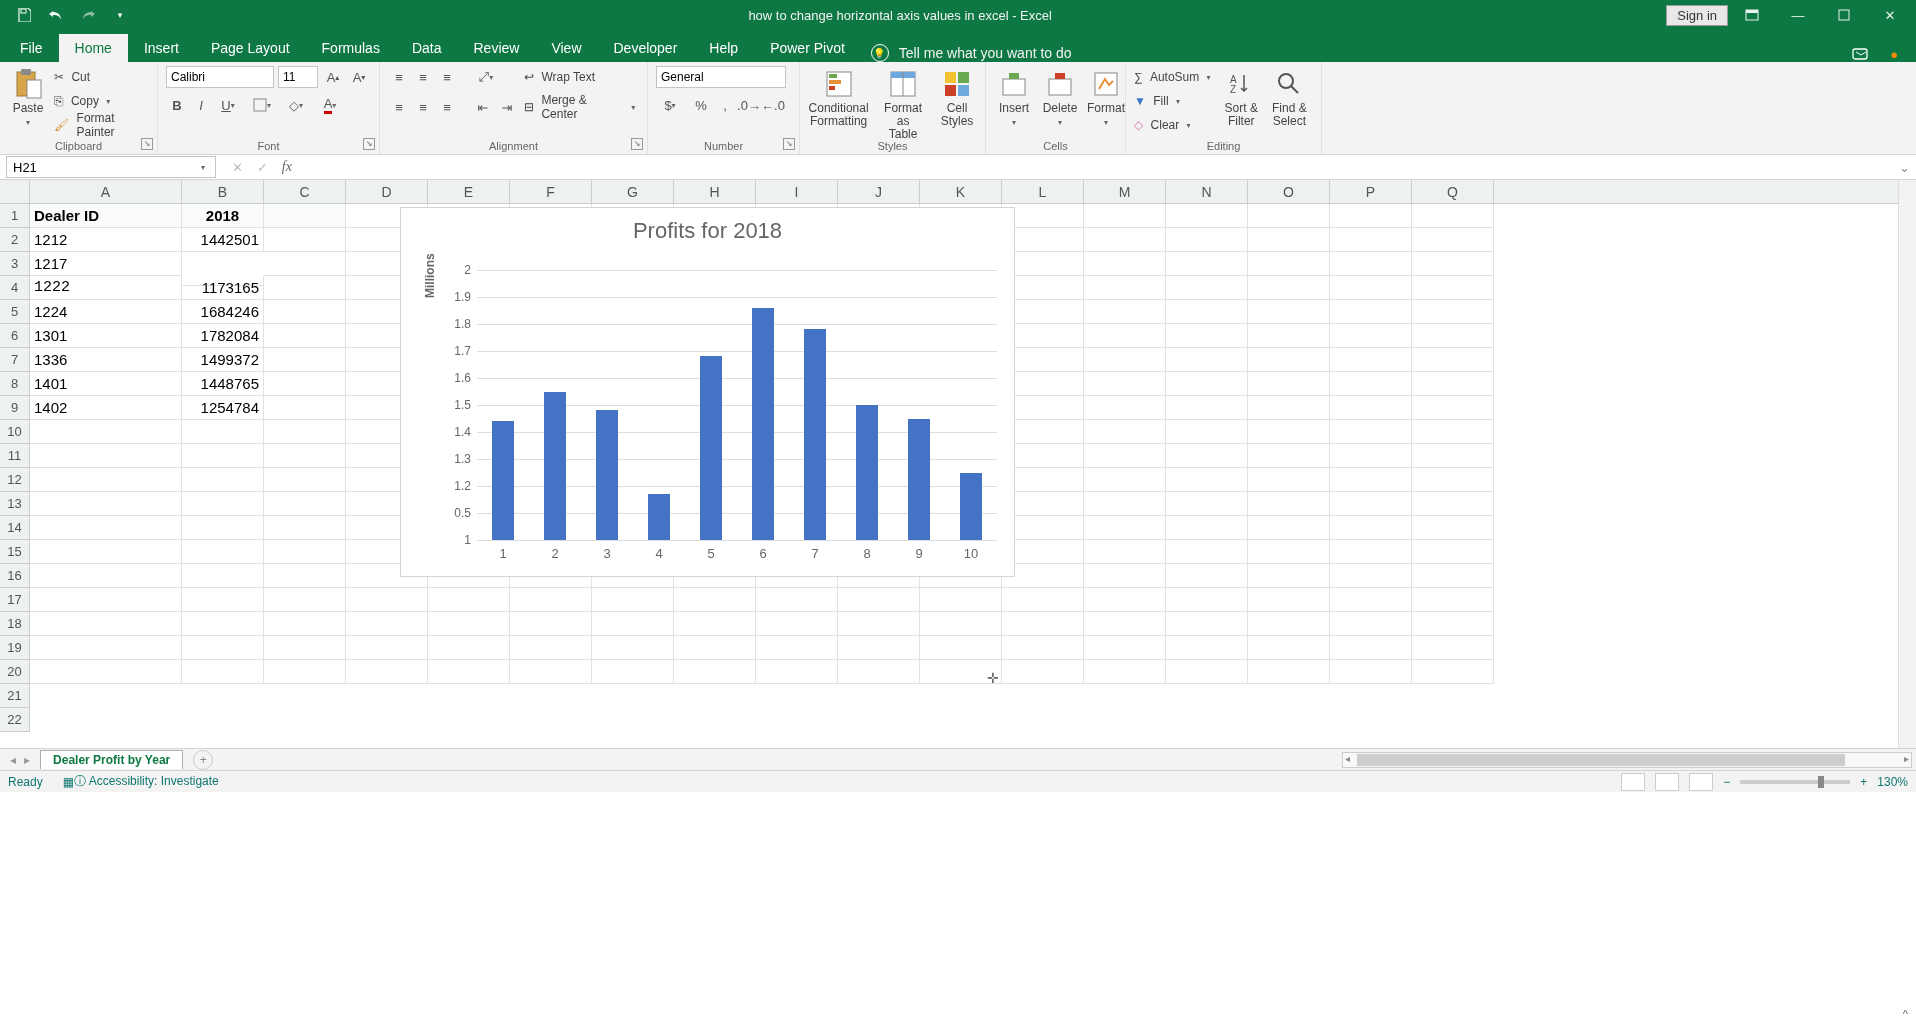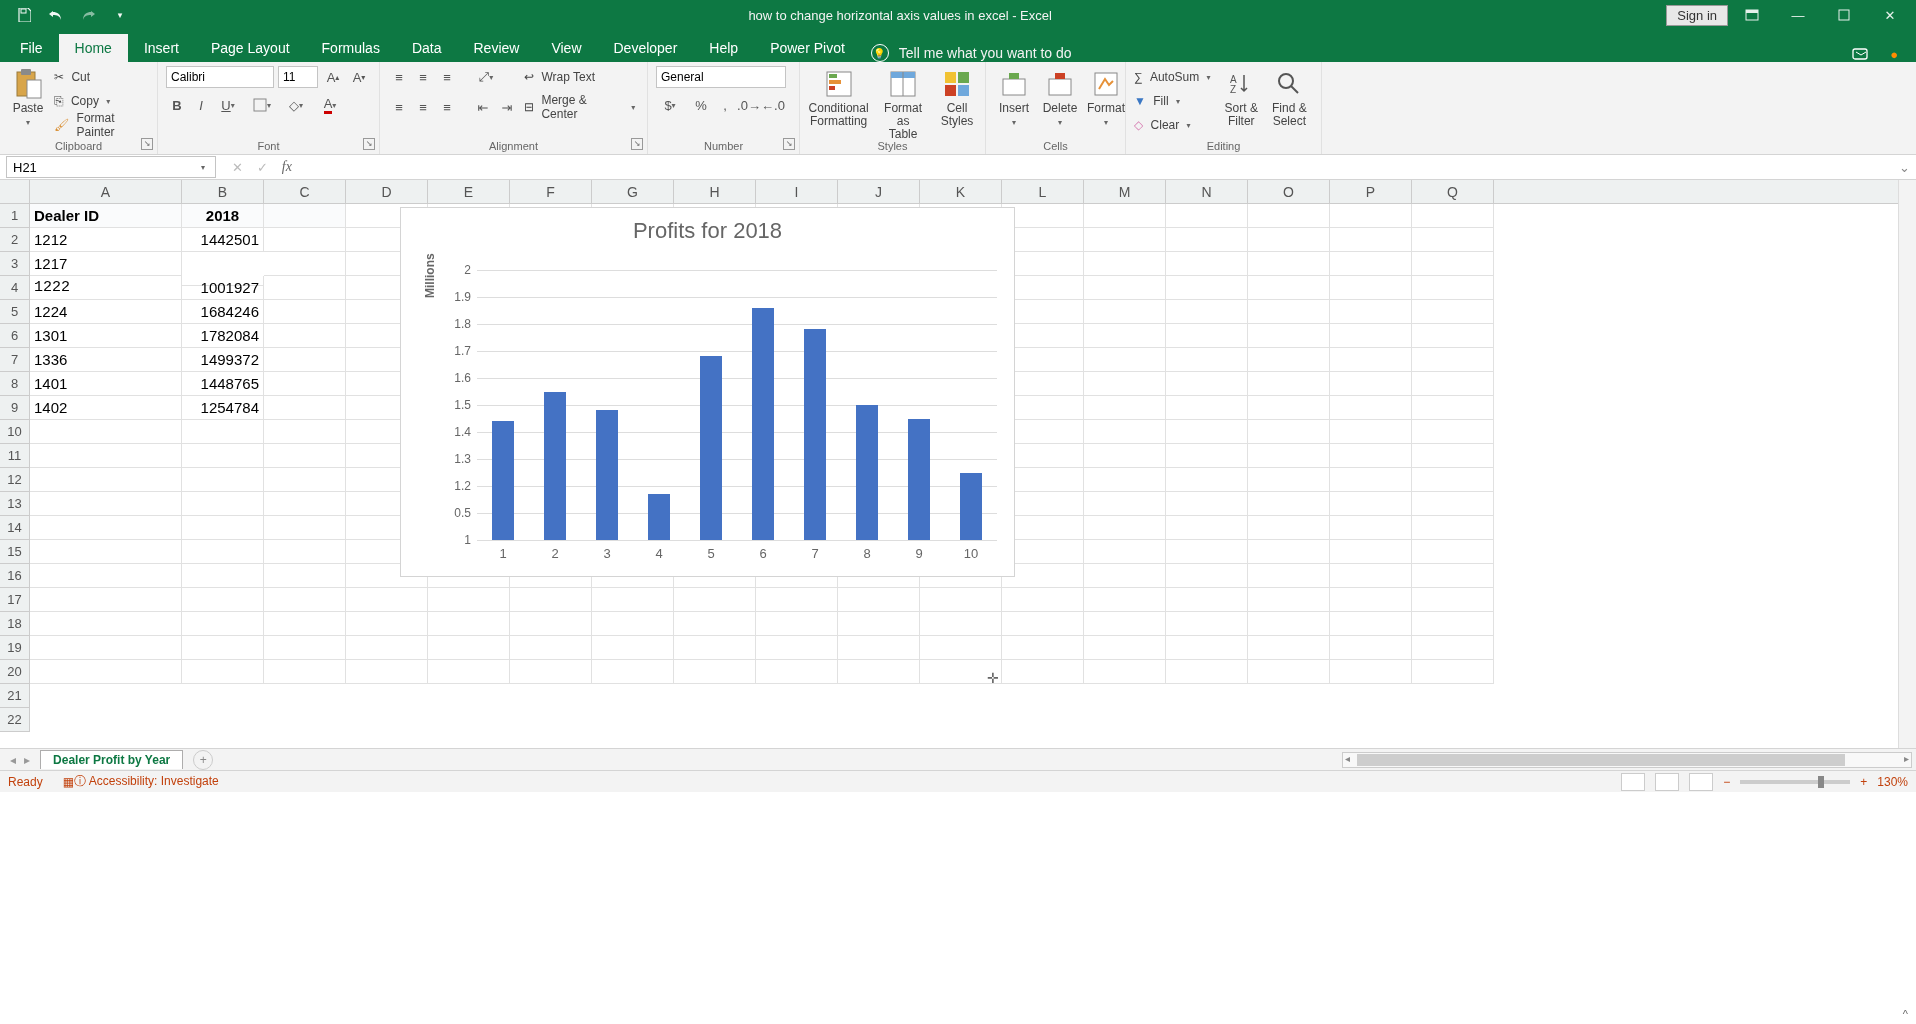--- a/index.html
+++ b/index.html
@@ -78,21 +78,21 @@
 
 
 .sheet-tabs { height: 22px; border-top: 1px solid #d4d4d4; display: flex; align-items: center; background: #f3f3f3; font-size: 12px; }
 .sheet-nav { padding: 0 10px; color: #999; display: flex; gap: 8px; }
 .sheet-tab { background: #fff; border: 1px solid #aeadad; border-bottom:none; padding: 2px 12px; font-weight: 600; color: #0d7843; }
 .add-sheet { width: 20px; height: 20px; border: 1px solid #ccc; border-radius: 50%; margin-left: 10px; text-align: center; line-height: 18px; color: #888; }
 .hscroll-track { margin-left:auto; width: 570px; height: 16px; border: 1px solid #ccc; background: #f8f8f8; margin-right: 4px; position:relative; }
 .hscroll-thumb { position:absolute; left:14px; top:1px; height:12px; width:488px; background:#cdcdcd; }
 
 
-.statusbar { height: 22px; background: #f3f3f3; border-top: 1px solid #d4d4d4; display: flex; align-items: center; font-size: 12px; color: #c2410c; padding: 0 8px; }
+.statusbar { height: 22px; background: #f3f3f3; border-top: 1px solid #d4d4d4; display: flex; align-items: center; font-size: 12px; color: #0f766e; padding: 0 8px; }
 .status-right { margin-left: auto; display: flex; align-items: center; gap: 10px; }
 .view-btn { width: 24px; height: 18px; border: 1px solid #ccc; background:#fff; }
 .zoom-slider { width: 110px; height: 4px; background: #ccc; position: relative; }
 .zoom-thumb { position: absolute; top: -4px; left: 78px; width: 6px; height: 12px; background: #888; }
 
 
 .vscroll { position:absolute; right:0; top:0; width:18px; bottom:0; background:#f3f3f3; border-left:1px solid #ddd; }
 
 
 .cursor-cross { position:absolute; left:987px; top:490px; font-size:14px; color:#666; }
@@ -501,21 +501,21 @@
           <div class="cell" style="width: 82px;"></div>
           <div class="cell" style="width: 82px;"></div>
           <div class="cell" style="width: 82px;"></div>
           <div class="cell" style="width: 82px;"></div>
           <div class="cell" style="width: 82px;"></div>
           <div class="cell" style="width: 82px;"></div>
           <div class="cell" style="width: 82px;"></div>
         </div>
         <div class="cell-row">
           <div class="cell" style="width: 152px; font-family: Liberation Mono, monospace;">1222</div>
-          <div class="cell num" style="width: 82px;">1001927</div>
+          <div class="cell num" style="width: 82px;">1173165</div>
           <div class="cell" style="width: 82px;"></div>
           <div class="cell" style="width: 82px;"></div>
           <div class="cell" style="width: 82px;"></div>
           <div class="cell" style="width: 82px;"></div>
           <div class="cell" style="width: 82px;"></div>
           <div class="cell" style="width: 82px;"></div>
           <div class="cell" style="width: 82px;"></div>
           <div class="cell" style="width: 82px;"></div>
           <div class="cell" style="width: 82px;"></div>
           <div class="cell" style="width: 82px;"></div>

